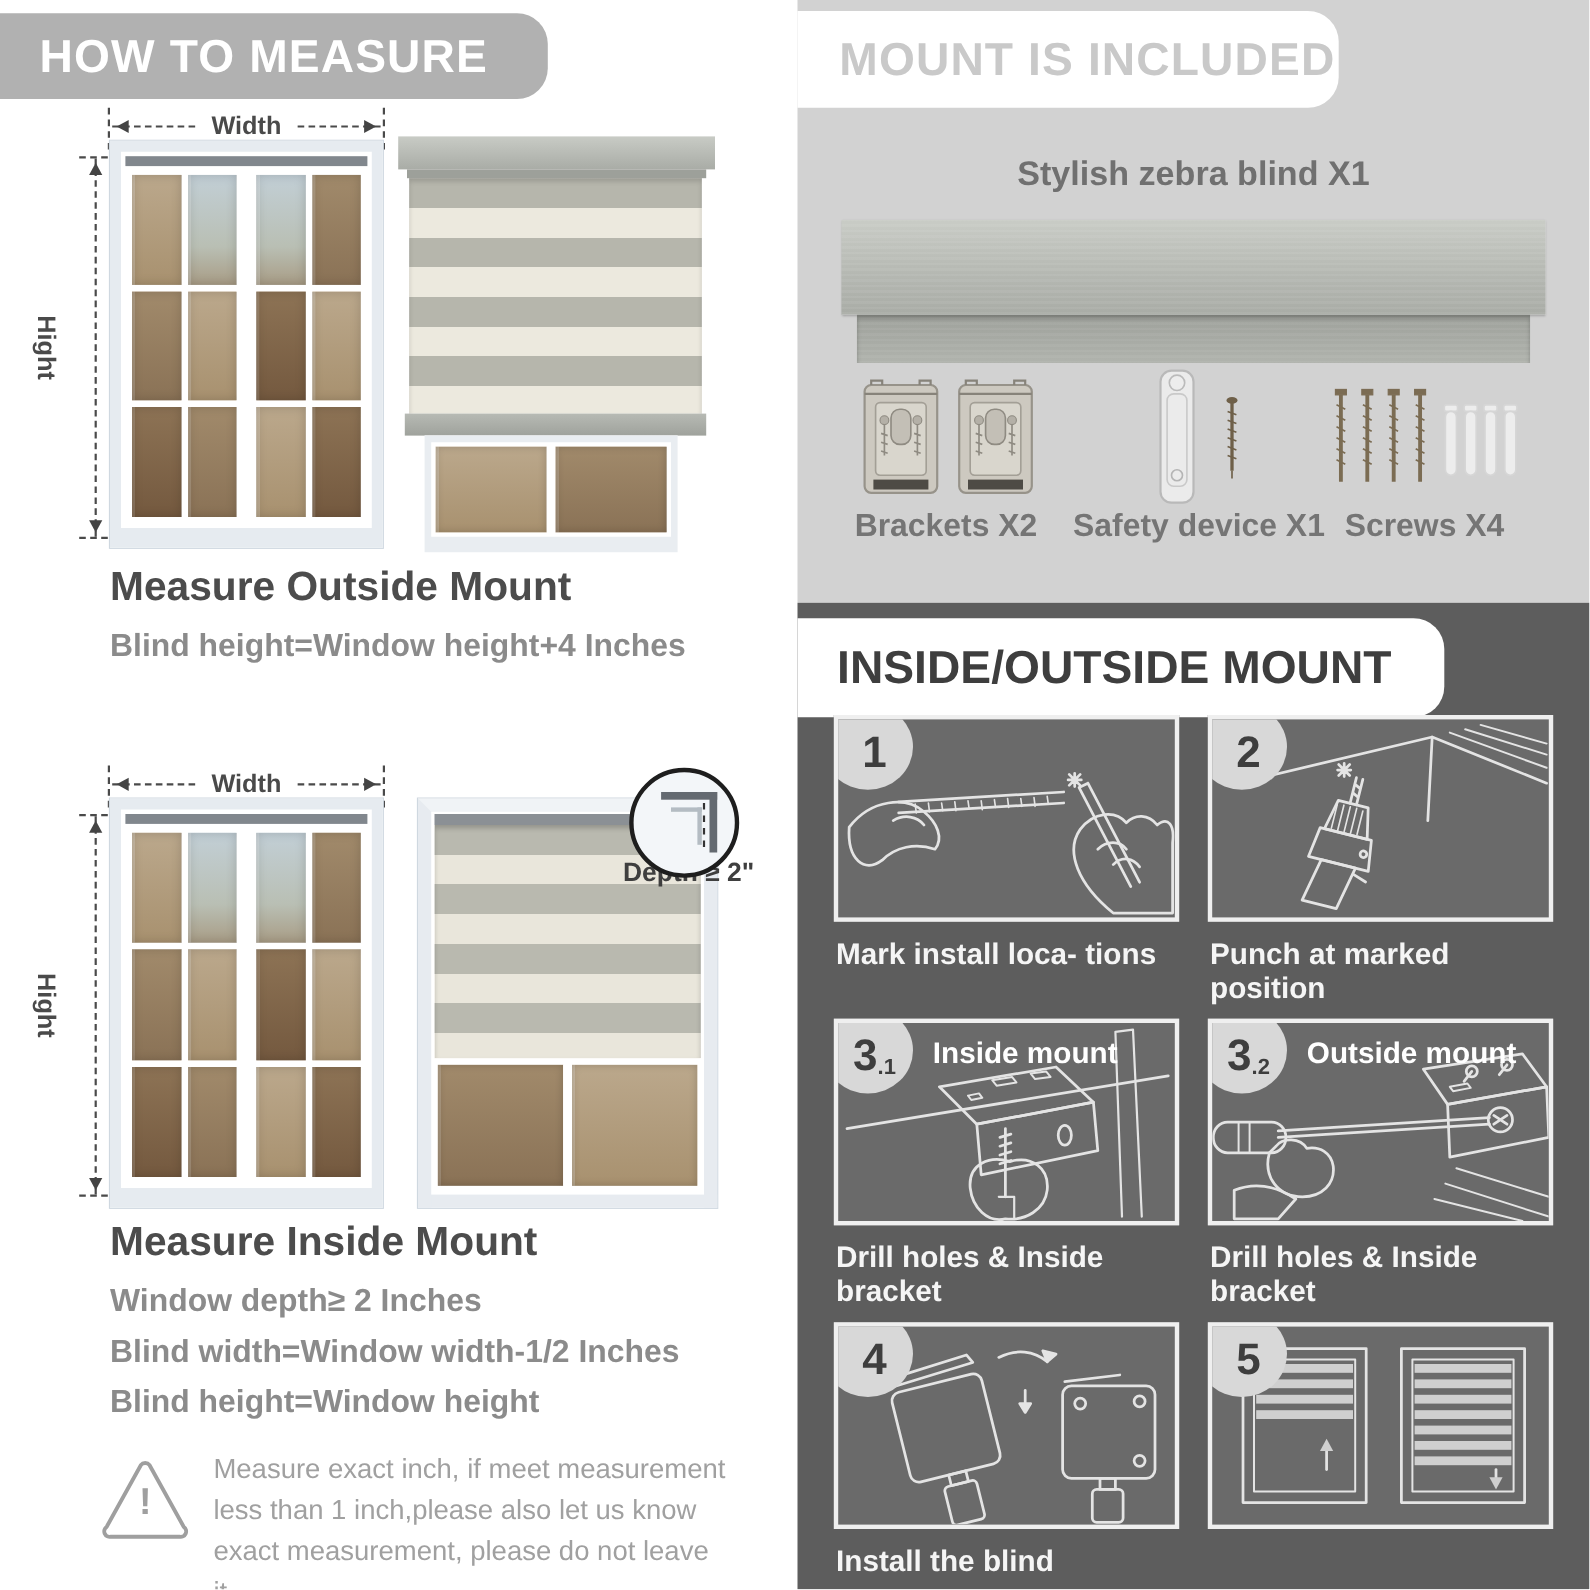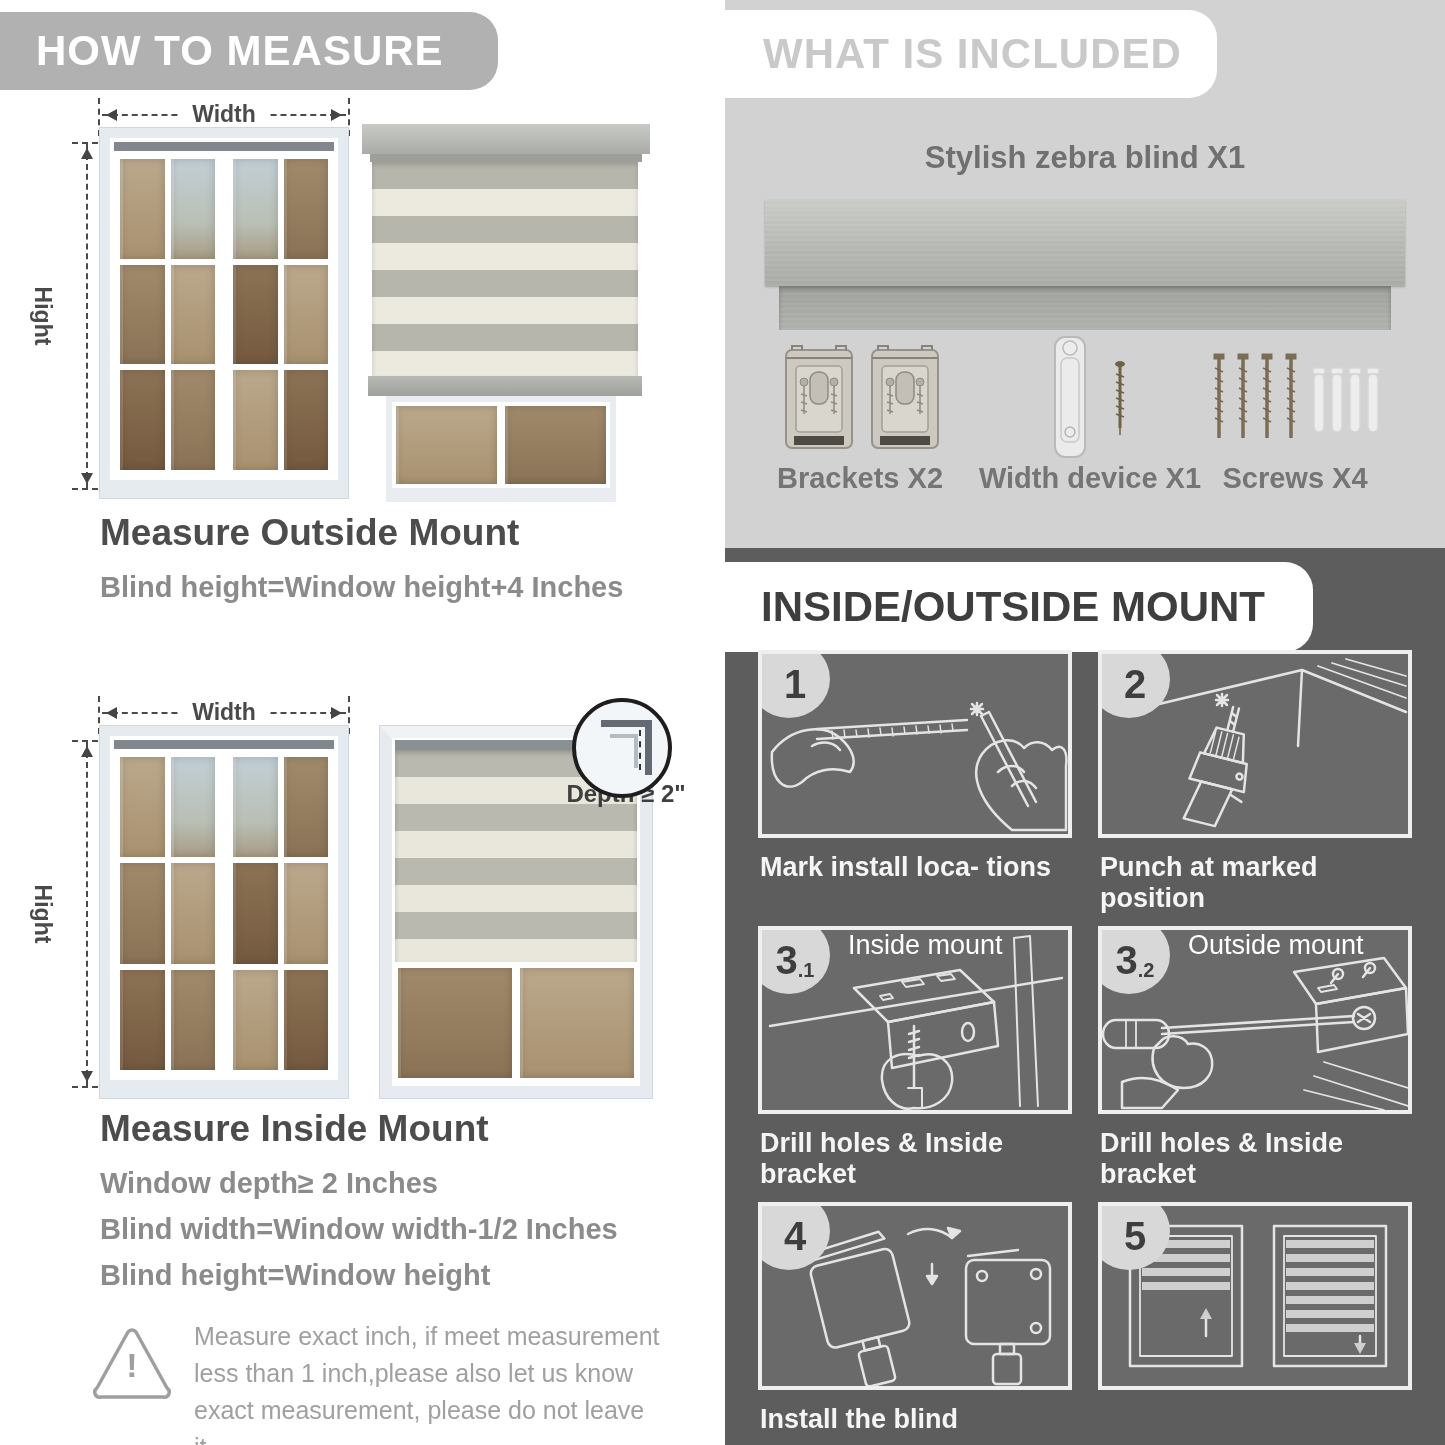--- a/index.html
+++ b/index.html
@@ -114,21 +114,21 @@
   .steps{position:absolute;left:33px;top:102px;width:654px;display:grid;
          grid-template-columns:314px 314px;column-gap:26px;}
   .step{margin-bottom:12px;}
   .panel{position:relative;height:188px;border:4px solid #efefef;background:#6a6a6a;
          box-sizing:border-box;overflow:hidden;}
   .badge{position:absolute;top:-14px;left:-14px;width:82px;height:78px;border-radius:50%;
          background:#d8d8d8;display:flex;align-items:center;justify-content:center;
          padding:10px 0 0 12px;box-sizing:border-box;color:#3e3e3e;font-weight:bold;}
   .badge .num{font-size:40px;line-height:1;}
   .badge .sub{font-size:20px;align-self:flex-end;margin-bottom:12px;}
-  .ptitle{position:absolute;top:0;left:86px;color:#fff;font-size:27px;font-weight:normal;}
+  .ptitle{position:absolute;top:12px;left:86px;color:#fff;font-size:27px;font-weight:bold;}
   .cap{margin-top:14px;color:#f5f5f5;font-size:27px;font-weight:bold;padding-left:2px;}
   .art{position:absolute;left:0;top:0;width:100%;height:100%;}
 </style>
 </head>
 <body>
 
 <div id="stage">
 
   <div class="hdr-left">HOW TO MEASURE</div>
 
@@ -251,21 +251,21 @@
     <div class="wtri">
       <svg width="80" height="78" viewBox="0 0 80 78">
         <path d="M36,8 a5,5 0 0 1 8,0 L75,64 a5,5 0 0 1 -4,9 H9 a5,5 0 0 1 -4,-9 Z" fill="none" stroke="#9f9f9f" stroke-width="3.5" stroke-linejoin="round"></path>
       </svg>
       <span class="bang">!</span>
     </div>
     <p>Measure exact inch, if meet measurement less than 1 inch,please also let us know exact measurement, please do not leave it</p>
   </div>
 
   <div class="rt">
-    <div class="hdr-inc">WHAT IS INCLUDED</div>
+    <div class="hdr-inc">MOUNT IS INCLUDED</div>
     <div class="prod">Stylish zebra blind X1</div>
     <div class="hr-img"></div>
     <div class="hr-img2"></div>
 
     <svg class="comp" style="left:57px;top:342px;" width="160" height="118" viewBox="0 0 160 118">
       <g>
         <rect x="4" y="8" width="66" height="98" rx="6" fill="#cdc9c0" stroke="#97938a" stroke-width="2"></rect>
         <path d="M4,16 h66" stroke="#87837a" stroke-width="2"></path>
         <path d="M10,8 v-4 h10 v4 M54,8 v-4 h10 v4" fill="none" stroke="#87837a" stroke-width="2"></path>
         <rect x="14" y="24" width="46" height="66" rx="4" fill="#d9d6cd" stroke="#a39f96" stroke-width="1.5"></rect>
@@ -322,21 +322,21 @@
         <rect x="124" y="28" width="12" height="6" rx="2"></rect>
           <rect x="125" y="34" width="10" height="58" rx="5"></rect>
         <rect x="142" y="28" width="12" height="6" rx="2"></rect>
           <rect x="143" y="34" width="10" height="58" rx="5"></rect>
         <rect x="160" y="28" width="12" height="6" rx="2"></rect>
           <rect x="161" y="34" width="10" height="58" rx="5"></rect>
       </g>
     </svg>
 
     <div class="clab" style="left:35px;width:200px;">Brackets X2</div>
-    <div class="clab" style="left:245px;width:240px;">Width device X1</div>
+    <div class="clab" style="left:245px;width:240px;">Safety device X1</div>
     <div class="clab" style="left:470px;width:200px;">Screws X4</div>
   </div>
 
   <div class="rb">
     <div class="hdr-mnt">INSIDE/OUTSIDE MOUNT</div>
 
     <div class="steps">
 
       <div class="step">
         <div class="panel">

